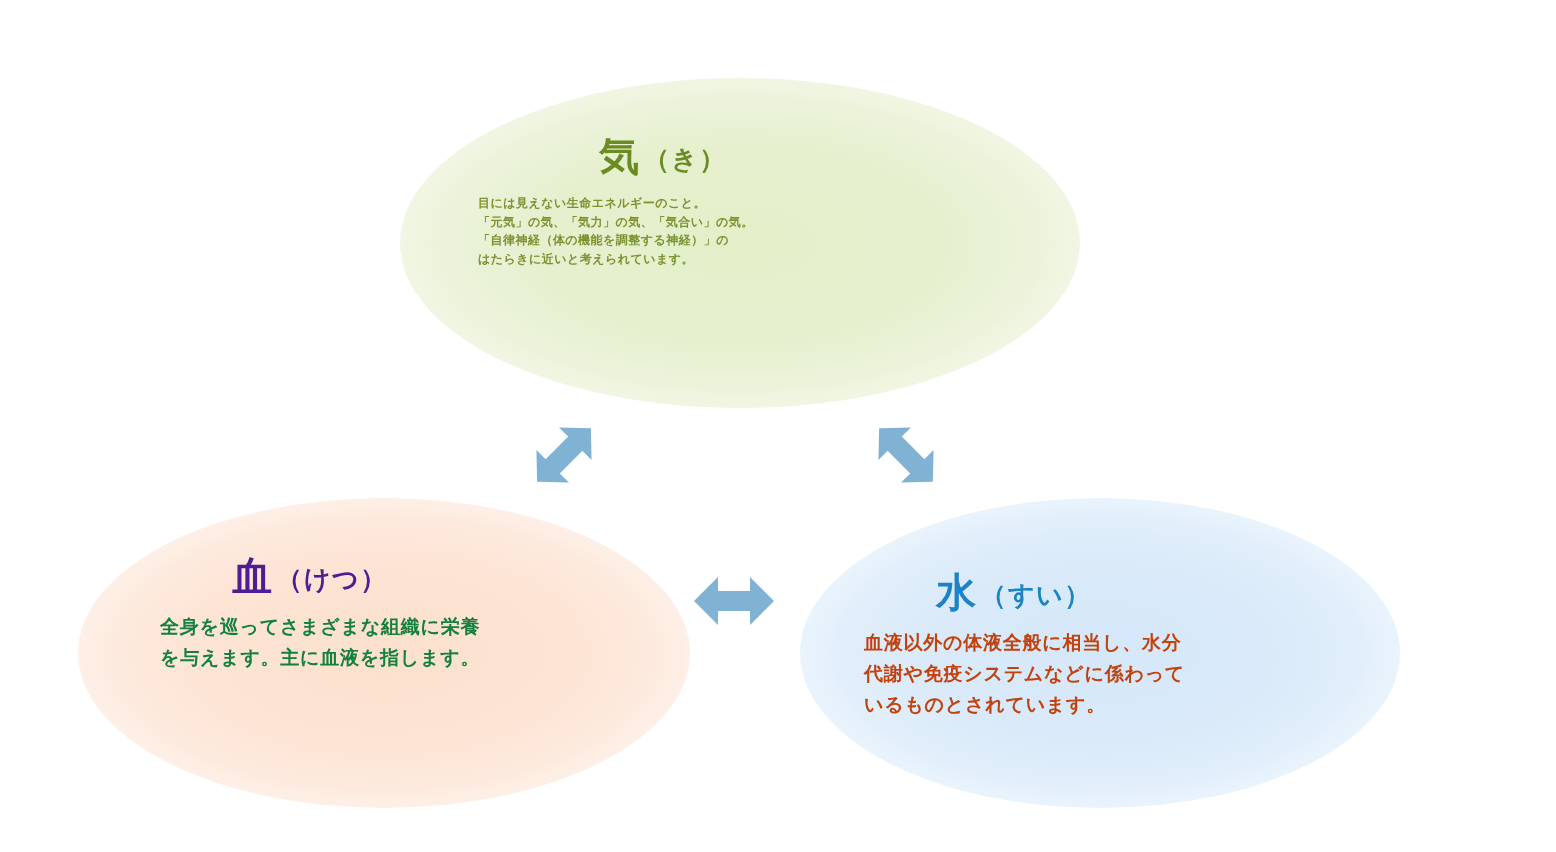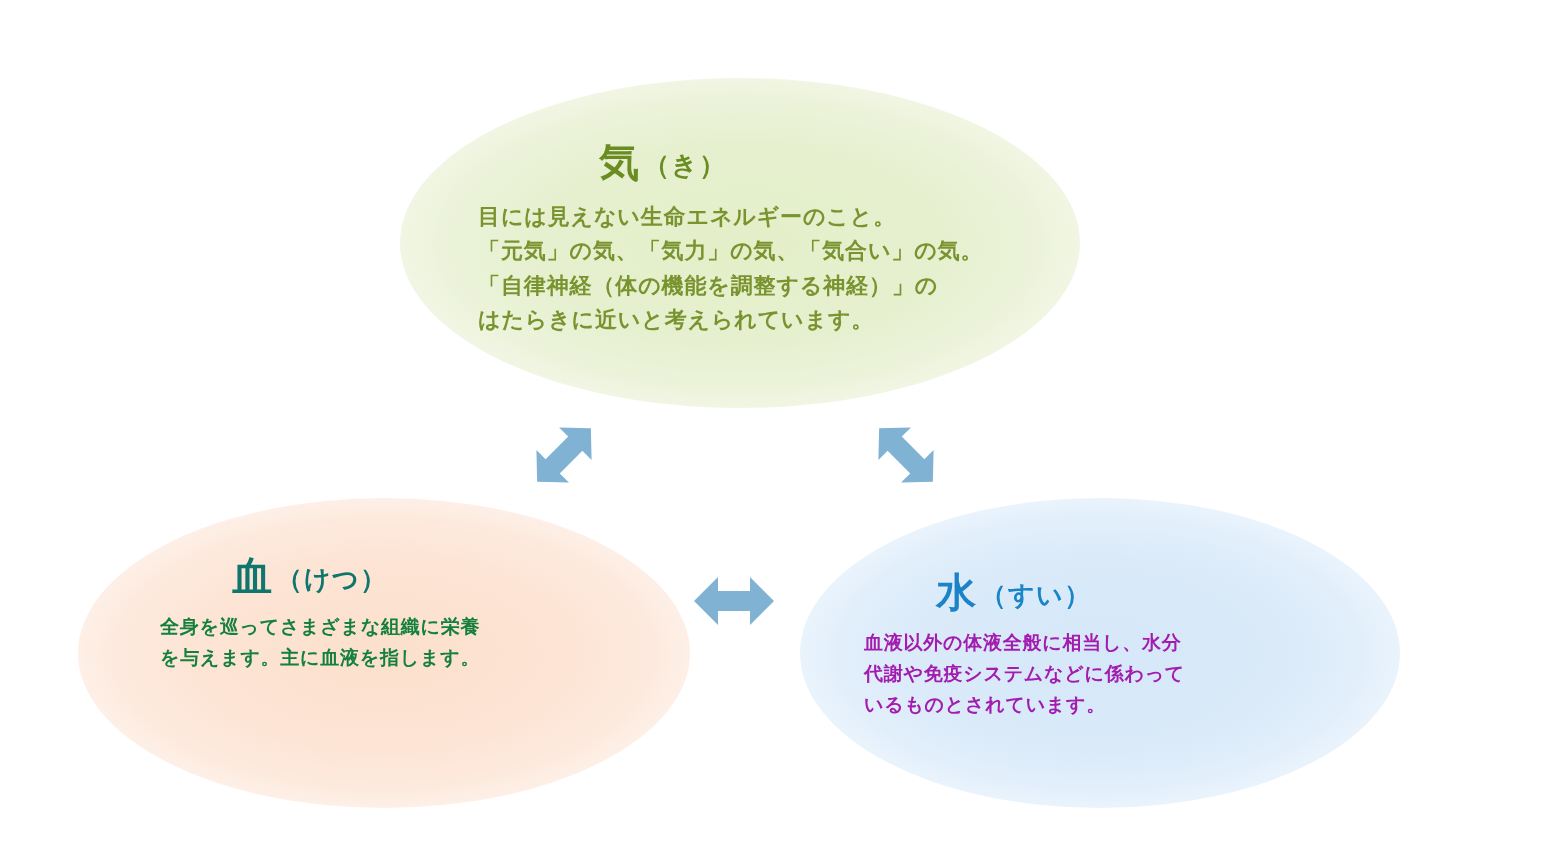--- a/index.html
+++ b/index.html
@@ -86,43 +86,43 @@
   }
   .node-body {
     font-weight: 700;
     letter-spacing: 0.04em;
     white-space: pre-line;
   }
 
   
   .node-qi {
     left: 478px;
-    top: 142px;
+    top: 136px;
     width: 560px;
   }
   .node-qi .node-heading {
     color: #6b8c22;
     text-align: center;
     width: 370px;
     margin: 0 0 18px 0;
   }
   .node-qi .node-body {
     color: #79932f;
-    font-size: 22px;
+    font-size: 12px;
     line-height: 1.56;
   }
 
   
   .node-ketsu {
     left: 160px;
     top: 556px;
     width: 470px;
   }
   .node-ketsu .node-heading {
-    color: #0f766e;
+    color: #4c1d95;
     text-align: center;
     width: 300px;
     margin: 0 0 16px 0;
   }
   .node-ketsu .node-body {
     color: #15803d;
     font-size: 19px;
     line-height: 1.62;
   }
 
@@ -132,21 +132,21 @@
     top: 556px;
     width: 470px;
   }
   .node-sui .node-heading {
     color: #1b84c8;
     text-align: center;
     width: 300px;
     margin: 16px 0 16px 0;
   }
   .node-sui .node-body {
-    color: #a21caf;
+    color: #c2410c;
     font-size: 19px;
     line-height: 1.62;
   }
 
   
   .arrow {
     position: absolute;
   }
   .arrow-qi-ketsu { left: 516px; top: 412px; }
   .arrow-qi-sui   { left: 858px; top: 412px; }

